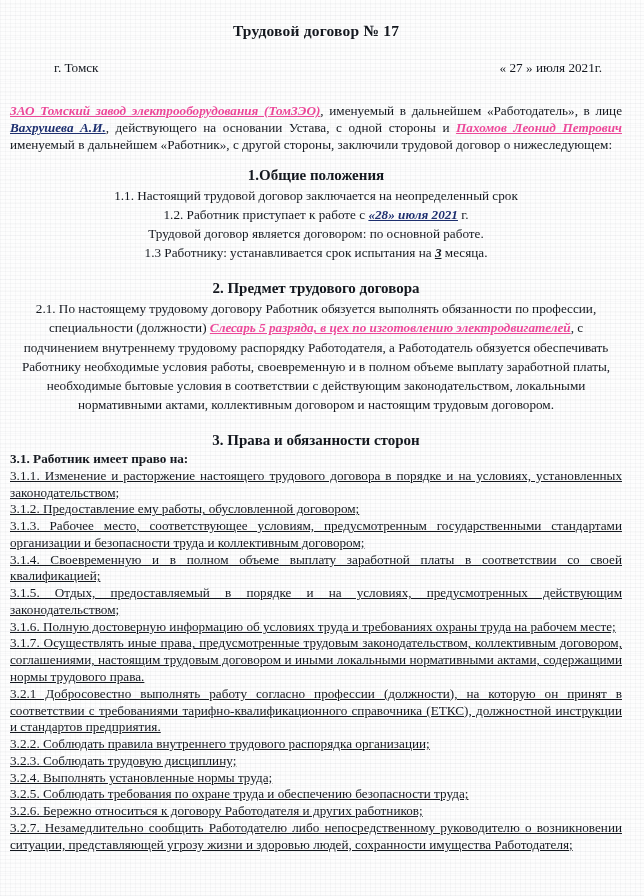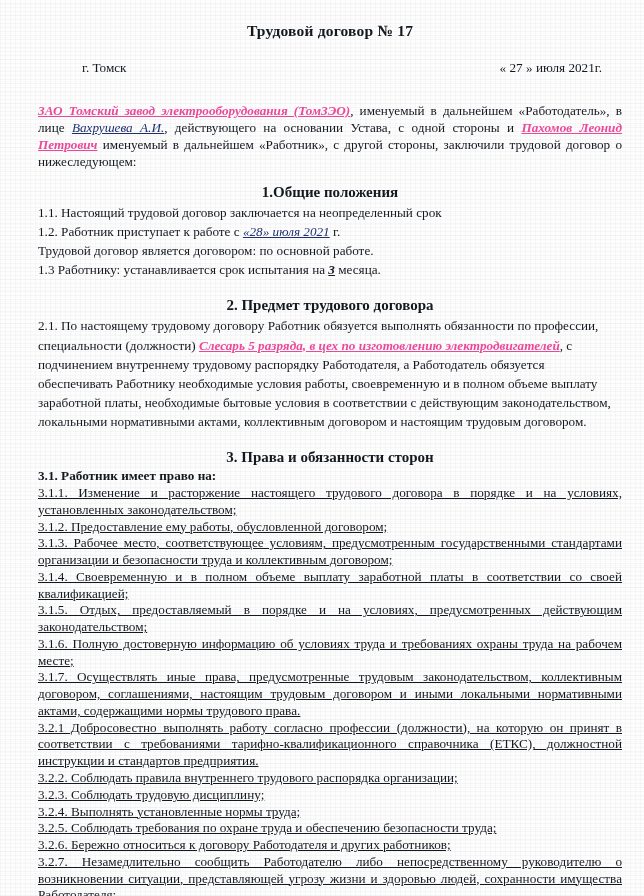--- a/index.html
+++ b/index.html
@@ -21,21 +21,21 @@
     position: absolute;
     inset: 0;
     background-color: #fdfdfd;
     background-image:
       repeating-linear-gradient(0deg, rgba(120,125,140,0.050) 0px, rgba(120,125,140,0.050) 1px, rgba(255,255,255,0) 1px, rgba(255,255,255,0) 4px),
       repeating-linear-gradient(90deg, rgba(120,125,140,0.050) 0px, rgba(120,125,140,0.050) 1px, rgba(255,255,255,0) 1px, rgba(255,255,255,0) 5px),
       repeating-linear-gradient(0deg, rgba(130,135,150,0.030) 0px, rgba(130,135,150,0.030) 1px, rgba(255,255,255,0) 1px, rgba(255,255,255,0) 11px);
   }
   .page {
     position: relative;
-    padding: 14px 22px 0 38px;
+    padding: 14px 22px 0 10px;
     box-sizing: border-box;
     height: 804px;
   }
   .doc-title {
     text-align: center;
     font-weight: bold;
     font-size: 15.5px;
     letter-spacing: 0.2px;
     margin: 8px 0 0 0;
   }
@@ -59,37 +59,37 @@
     font-weight: bold;
     font-size: 15px;
     margin: 7px 0 2px 0;
   }
   .section-head.tight { margin-top: 4px; }
   .section-head.spaced { margin-top: 18px; }
   .clause {
     font-size: 13.2px;
     line-height: 1.27;
     margin: 0;
-    text-align: left;
+    text-align: center;
   }
   .clause.justify {
     text-align: justify;
     text-justify: inter-word;
     text-decoration: underline;
   }
   .clause.loose { line-height: 1.45; }
   .subhead {
     font-size: 13.2px;
     font-weight: bold;
     line-height: 1.27;
     margin: 0;
   }
   
   .fill {
-    font-weight: normal;
+    font-weight: bold;
     font-style: italic;
     text-decoration: underline;
     color: #1d2f6f;
     white-space: nowrap;
   }
   .fill-wrap {
     font-weight: bold;
     font-style: italic;
     text-decoration: underline;
     color: #ec4899;

